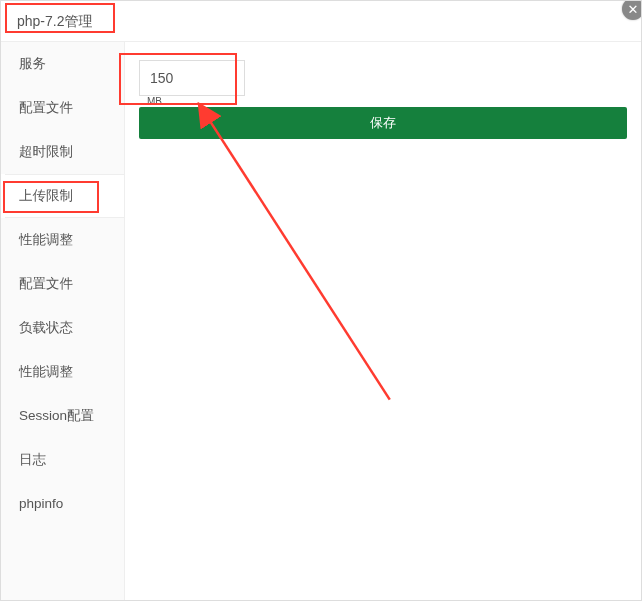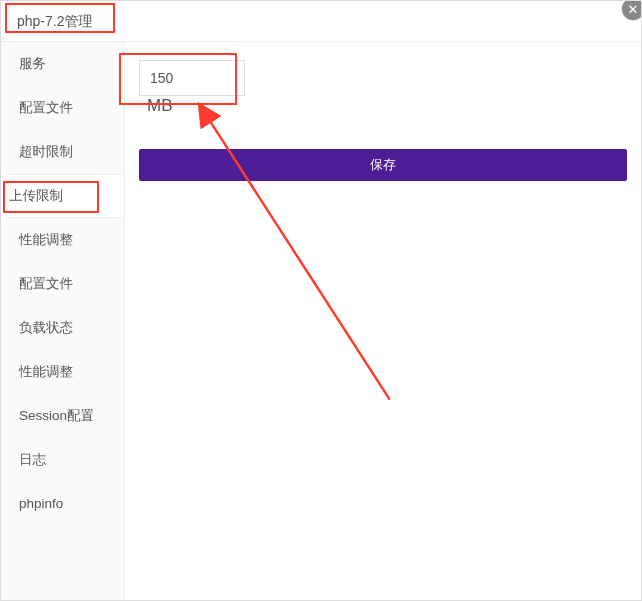--- a/index.html
+++ b/index.html
@@ -58,21 +58,21 @@
     line-height: 44px;
     padding-left: 18px;
     font-size: 13.5px;
     color: #555;
     cursor: pointer;
     box-sizing: border-box;
   }
   .sidebar-item.active {
     background: #fff;
     border-left: 3px solid transparent;
-    padding-left: 5px;
+    padding-left: 15px;
     box-shadow: inset 1px 0 0 #fff, inset 0 1px 0 #eee, inset 0 -1px 0 #eee;
   }
   .content {
     flex: 1;
     position: relative;
     padding: 18px 14px;
   }
   .row {
     display: flex;
     flex-direction: column;
@@ -85,32 +85,31 @@
     font-size: 14px;
     color: #555;
     outline: none;
     box-sizing: border-box;
     background: #fff;
   }
   .unit {
     margin-left: 8px;
     margin-right: 1px;
     color: #555;
-    font-size: 17px;
+    font-size: 10px;
   }
   .btn-save {
-    background: #4c1d95;
+    background: #15803d;
     color: #fff;
     border: none;
     height: 32px;
     padding: 0 12px;
     font-size: 13px;
     border-radius: 2px;
     cursor: pointer;
-    margin-top: 33px;
   }
 
   
   .hl {
     position: absolute;
     border: 2px solid #ff3b30;
     box-sizing: border-box;
     pointer-events: none;
     z-index: 20;
   }

